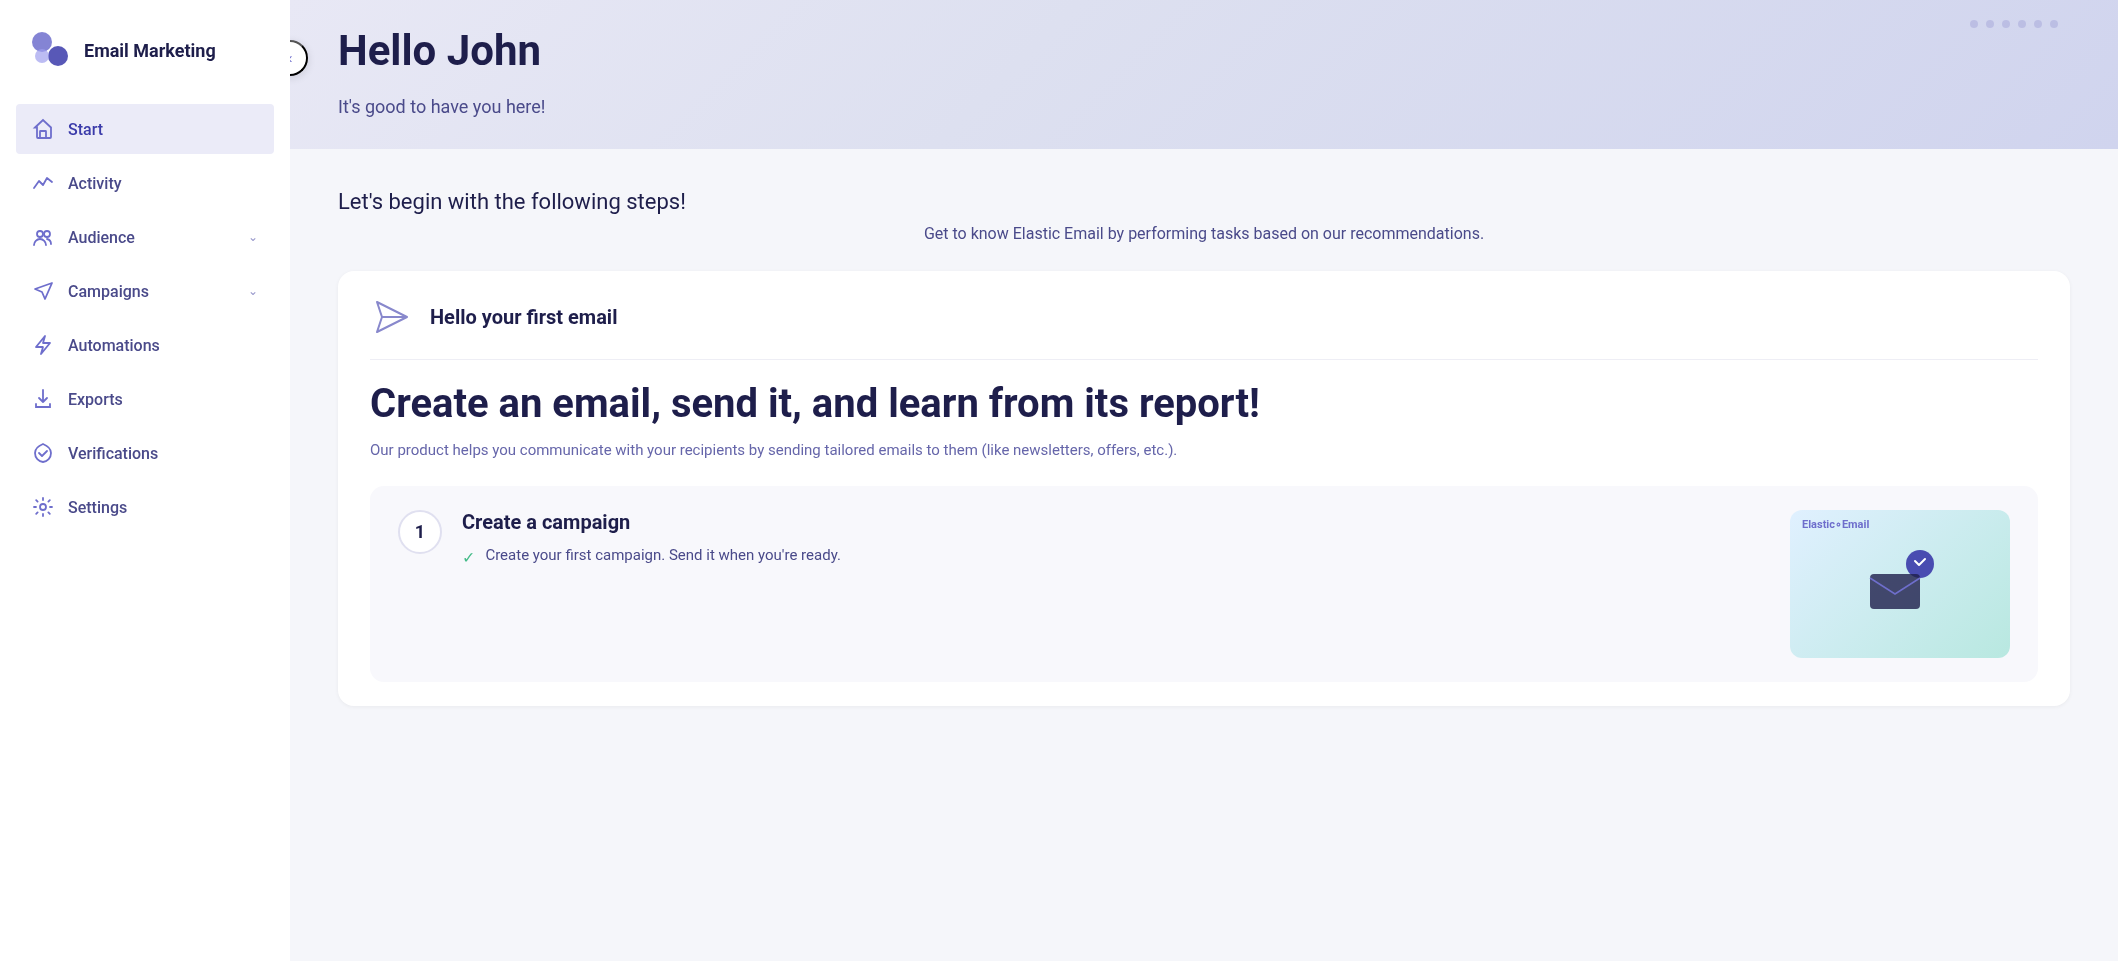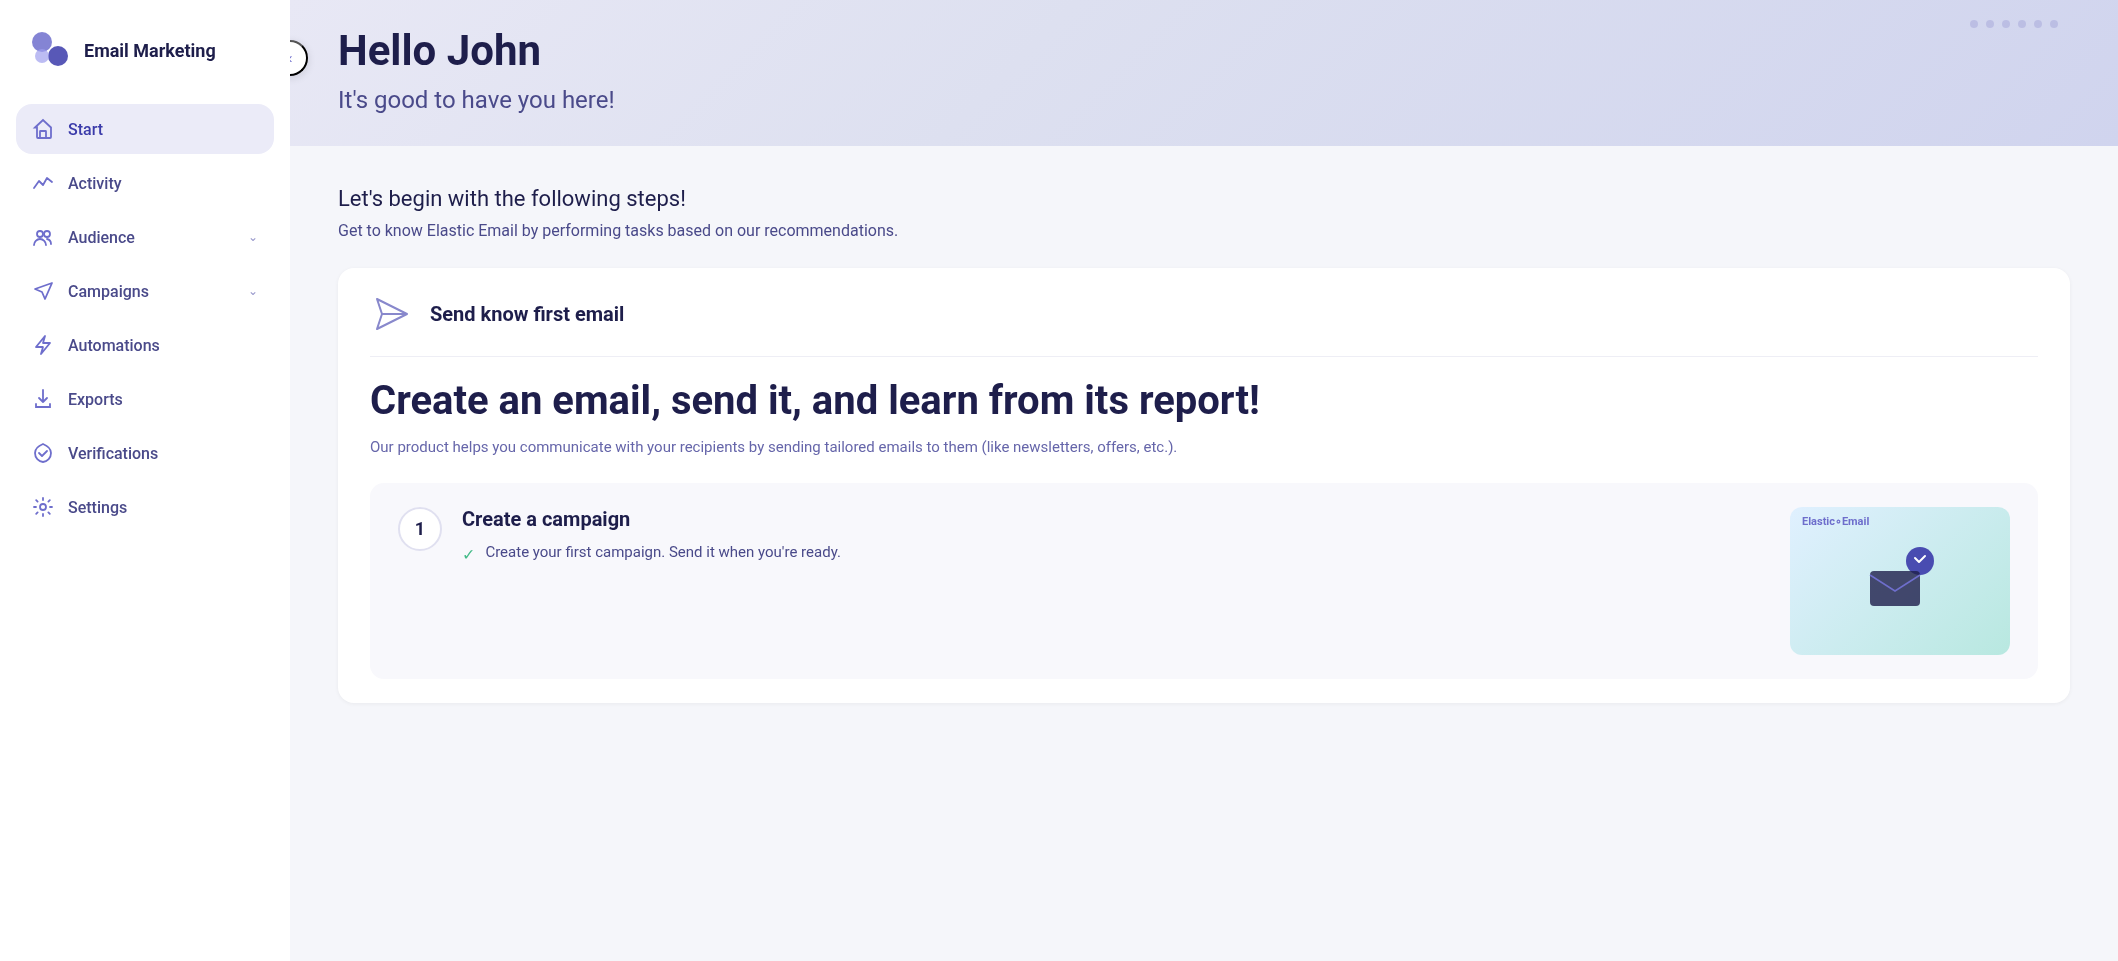--- a/index.html
+++ b/index.html
@@ -51,21 +51,21 @@
       flex-direction: column;
       gap: 4px;
       padding: 0 16px;
     }
 
     .nav-item {
       display: flex;
       align-items: center;
       gap: 14px;
       padding: 14px 16px;
-      border-radius: 16px;
+      border-radius: 4px;
       cursor: pointer;
       color: #4a4a8a;
       font-size: 16px;
       font-weight: 500;
       transition: background 0.15s;
       justify-content: space-between;
     }
 
     .nav-item.active {
       background: #ebebf8;
@@ -145,23 +145,23 @@
     }
 
     .header-title {
       font-size: 42px;
       font-weight: 700;
       color: #1e1e4b;
       line-height: 1.1;
     }
 
     .header-subtitle {
-      font-size: 24px;
+      font-size: 18px;
       color: #4a4a8a;
-      margin-top: 12px;
+      margin-top: 22px;
     }
 
     
     .content {
       flex: 1;
       overflow-y: auto;
       padding: 40px 48px;
       background: #f5f6fa;
     }
 
@@ -169,20 +169,21 @@
       font-size: 22px;
       font-weight: 400;
       color: #1e1e4b;
       margin-bottom: 10px;
     }
 
     .steps-intro-desc {
       font-size: 16px;
       color: #4a4a8a;
       margin-bottom: 28px;
+      text-align: center;
     }
 
     
     .send-email-card {
       background: #ffffff;
       border-radius: 16px;
       padding: 24px 32px;
       margin-bottom: 28px;
       box-shadow: 0 1px 4px rgba(0,0,0,0.05);
     }
@@ -465,21 +466,21 @@
     <p class="steps-intro-desc">Get to know Elastic Email by performing tasks based on our recommendations.</p>
 
     <div class="send-email-card">
       <div class="send-email-header">
         <span class="send-icon">
           <svg width="36" height="36" viewBox="0 0 36 36" fill="none">
             <polygon points="3,3 33,18 3,33 8,18" stroke="#8888cc" stroke-width="2" fill="none" stroke-linejoin="round"></polygon>
             <line x1="8" y1="18" x2="33" y2="18" stroke="#8888cc" stroke-width="2"></line>
           </svg>
         </span>
-        <span class="send-email-title">Send know first email</span>
+        <span class="send-email-title">Hello your first email</span>
       </div>
       <hr class="divider">
 
       <div class="create-email-section" style="padding:0;box-shadow:none;background:transparent;">
         <h3 class="create-email-title">Create an email, send it, and learn from its report!</h3>
         <p class="create-email-desc">Our product helps you communicate with your recipients by sending tailored emails to them (like newsletters, offers, etc.).</p>
 
         <div class="campaign-step-card">
           <div class="step-row" style="width:100%;gap:20px;">
             <div>

